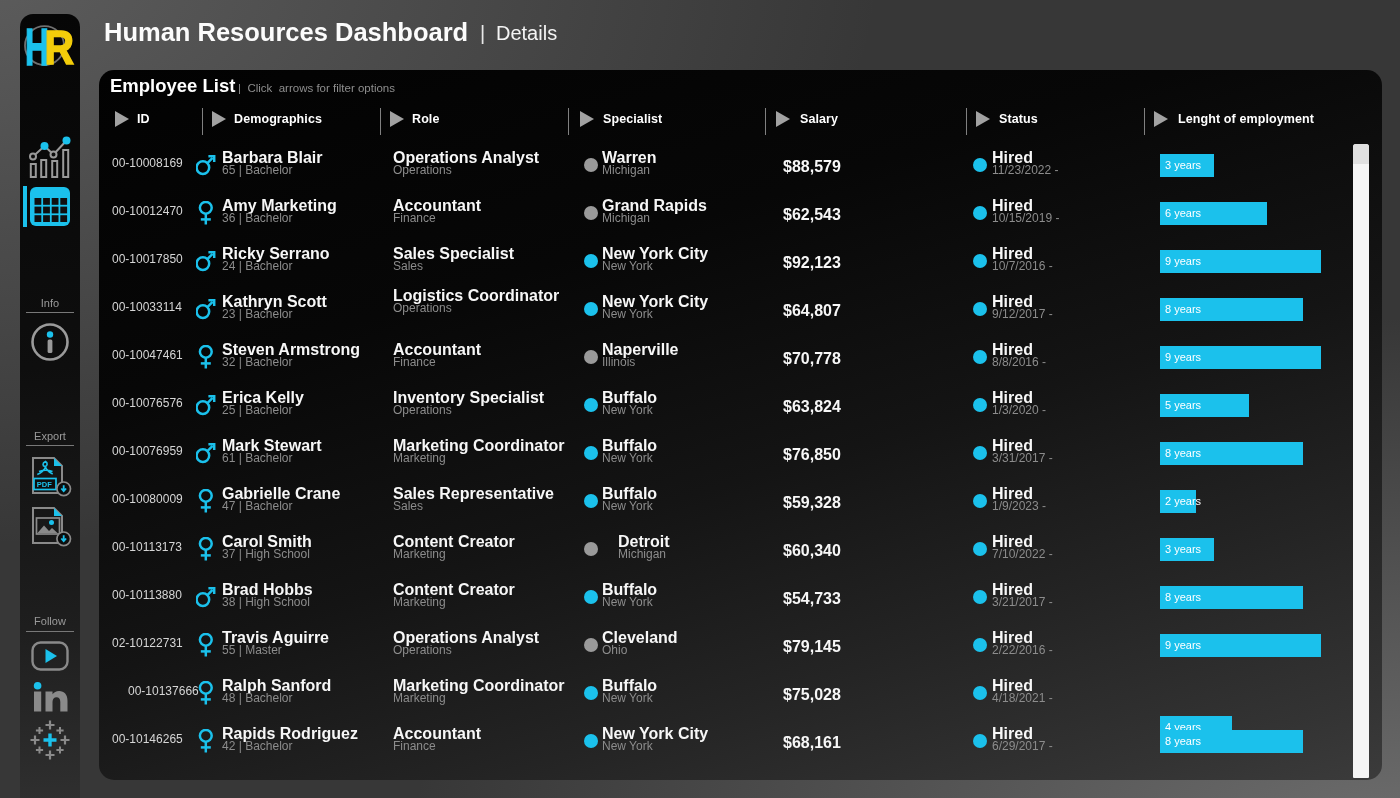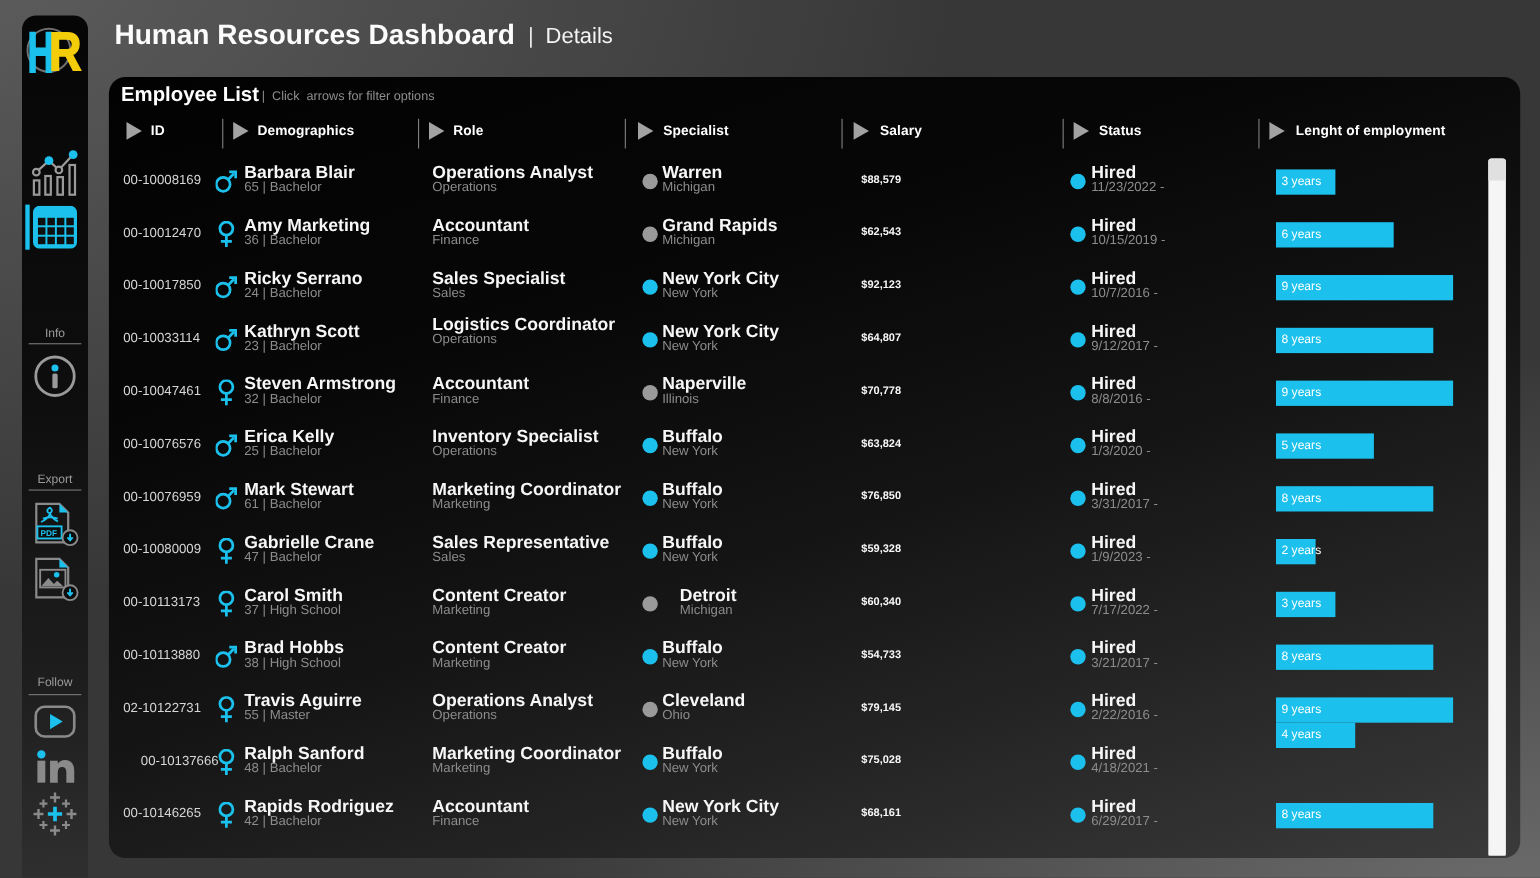--- a/index.html
+++ b/index.html
@@ -16,21 +16,21 @@
 .lbl{position:absolute;width:60px;left:20px;text-align:center;font-size:11px;color:#9a9a9a}
 .sep{position:absolute;left:26px;width:48px;height:1px;background:#787878}
 .hsep{position:absolute;width:1px;background:#808080;top:108px;height:27px}
 .htxt{position:absolute;top:112px;font-size:12.5px;font-weight:bold;color:#fff;letter-spacing:.1px}
 .htri{position:absolute;top:111px;width:0;height:0;border-style:solid;border-width:8px 0 8px 14px;border-color:transparent transparent transparent #a2a2a2}
 .id{position:absolute;font-size:12px;color:#d6d6d6;line-height:14px}
 .n1{font-size:16px;font-weight:bold;color:#f7f7f7;line-height:13px;white-space:nowrap}
 .n2{font-size:12px;color:#8c8c8c;line-height:13px;white-space:nowrap}
 .two{position:absolute;display:flex;flex-direction:column}
 .dot{position:absolute;width:14px;height:14px;border-radius:50%}
-.sal{position:absolute;font-size:10px;font-weight:bold;color:#f7f7f7}
+.sal{position:absolute;font-size:16px;font-weight:bold;color:#f7f7f7}
 .bar{position:absolute;height:23px;background:#1bc1ec;color:#fff;font-size:11px;line-height:23px;padding-left:5px;white-space:nowrap}
 </style></head><body>
 <div class="sidebar"></div>
 <svg class="abs" style="left:22px;top:20px" width="58" height="50" viewBox="0 0 58 50">
 <circle cx="22.5" cy="25.7" r="19.5" fill="none" stroke="#707070" stroke-width="1.8"></circle>
 <text x="3" y="45" font-family="Liberation Sans,sans-serif" font-size="52" font-weight="bold" fill="#1bc1ec" stroke="#1bc1ec" stroke-width="1.6" textLength="24" lengthAdjust="spacingAndGlyphs">H</text>
 <text x="22.5" y="44" font-family="Liberation Sans,sans-serif" font-size="49" font-weight="bold" fill="#f3cd0a" stroke="#f3cd0a" stroke-width="1.6" textLength="29.5" lengthAdjust="spacingAndGlyphs">R</text>
 </svg>
 <svg class="abs" style="left:28px;top:135px" width="44" height="44" viewBox="0 0 44 44">
 <g fill="none" stroke="#9a9a9a" stroke-width="2">
@@ -360,21 +360,21 @@
   </div>
 <div class="dot" style="left:584px;top:542px;background:#9a9a9a"></div>
 <div class="two" style="left:618px;top:534.5px">
     <div class="n1">Detroit</div>
     <div class="n2">Michigan</div>
   </div>
 <div class="sal" style="left:783px;top:542px">$60,340</div>
 <div class="dot" style="left:973px;top:542px;background:#1bc1ec"></div>
 <div class="two" style="left:992px;top:534.5px">
     <div class="n1">Hired</div>
-    <div class="n2">7/17/2022 -</div>
+    <div class="n2">7/10/2022 -</div>
   </div>
 <div class="bar" style="left:1160px;top:537.5px;width:54px">3 years</div>
 <div class="id" style="left:112px;top:588px">00-10113880</div>
 <svg class="abs" style="left:196px;top:584px" width="24" height="26" viewBox="0 0 24 26">
 <circle cx="6.9" cy="15.6" r="6.3" fill="none" stroke="#1bc1ec" stroke-width="2.5"></circle>
 <line x1="11.4" y1="11.2" x2="16.6" y2="5.8" stroke="#1bc1ec" stroke-width="2.5"></line>
 <polyline points="12.4,4.3 18.2,4.3 18.2,10.1" fill="none" stroke="#1bc1ec" stroke-width="2.5"></polyline>
 </svg>
 <div class="two" style="left:222px;top:582.5px">
     <div class="n1">Brad Hobbs</div>
@@ -440,21 +440,21 @@
 <div class="two" style="left:602px;top:678.5px">
     <div class="n1">Buffalo</div>
     <div class="n2">New York</div>
   </div>
 <div class="sal" style="left:783px;top:686px">$75,028</div>
 <div class="dot" style="left:973px;top:686px;background:#1bc1ec"></div>
 <div class="two" style="left:992px;top:678.5px">
     <div class="n1">Hired</div>
     <div class="n2">4/18/2021 -</div>
   </div>
-<div class="bar" style="left:1160px;top:657px;width:72px">4 years</div>
+<div class="bar" style="left:1160px;top:716px;width:72px">4 years</div>
 <div class="id" style="left:112px;top:732px">00-10146265</div>
 <svg class="abs" style="left:197px;top:729px" width="18" height="26" viewBox="0 0 18 26">
 <circle cx="8.8" cy="6.8" r="5.9" fill="none" stroke="#1bc1ec" stroke-width="2.5"></circle>
 <line x1="8.8" y1="12.7" x2="8.8" y2="23.5" stroke="#1bc1ec" stroke-width="2.5"></line>
 <line x1="3.8" y1="18.4" x2="13.8" y2="18.4" stroke="#1bc1ec" stroke-width="2.5"></line>
 </svg>
 <div class="two" style="left:222px;top:726.5px">
     <div class="n1">Rapids Rodriguez</div>
     <div class="n2">42 | Bachelor</div>
   </div>

